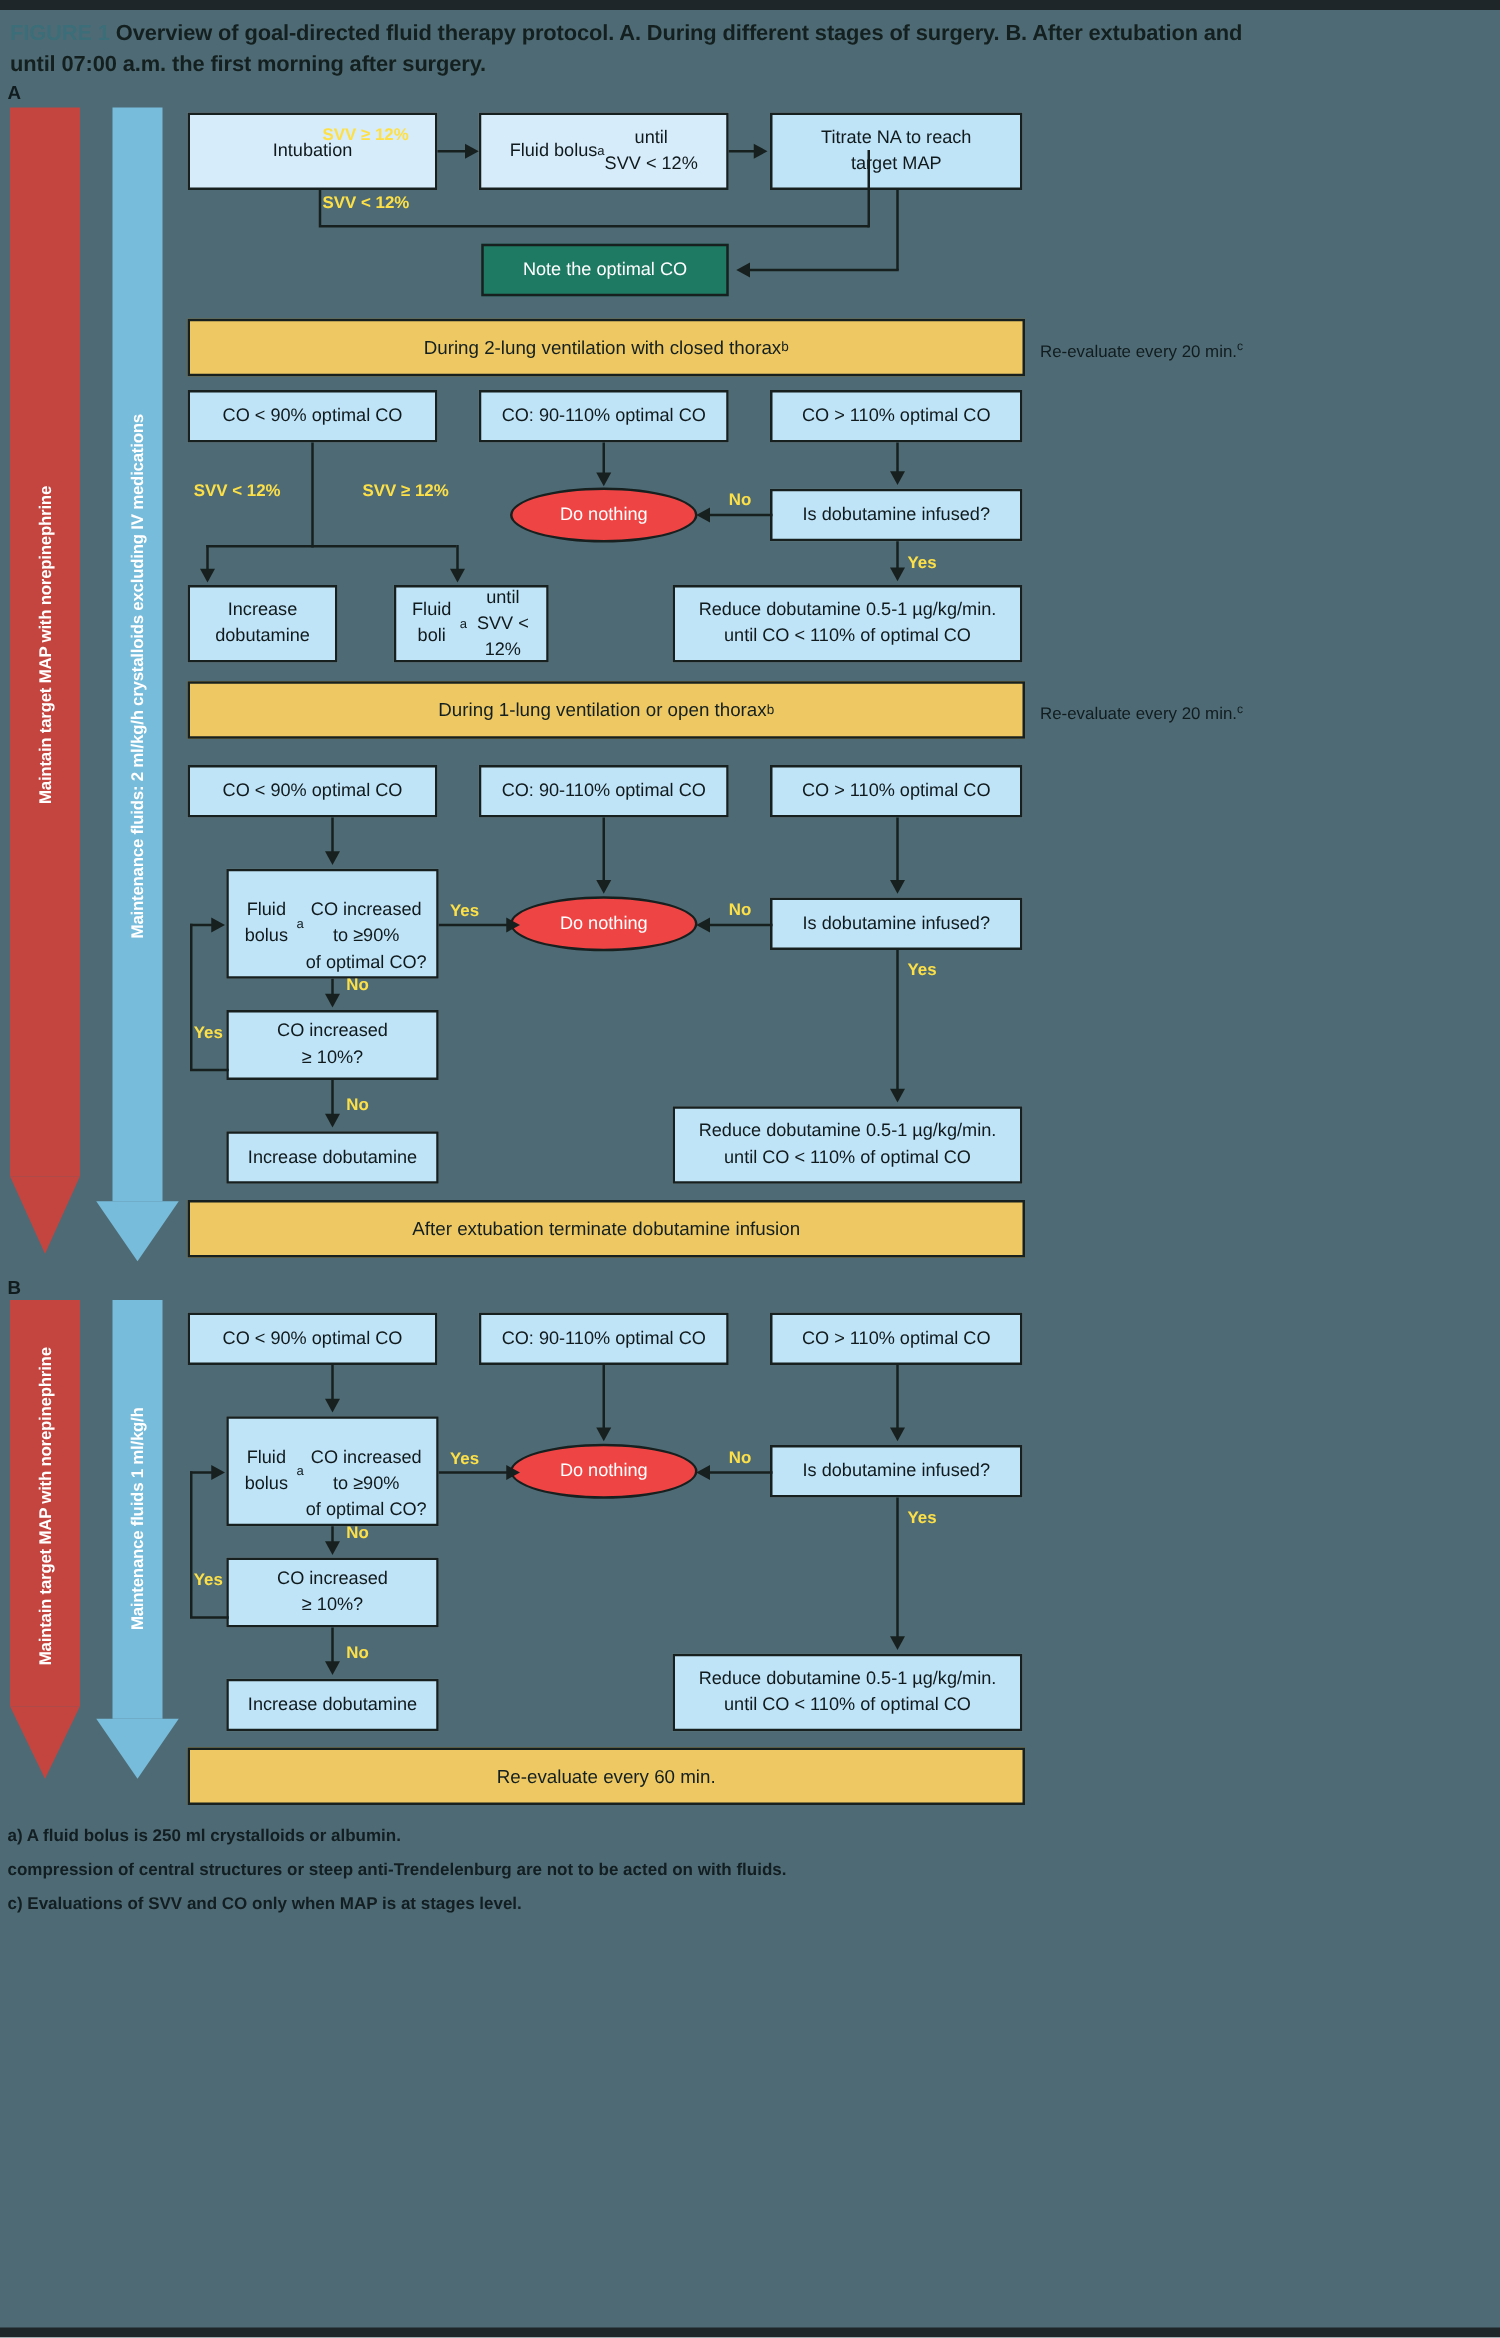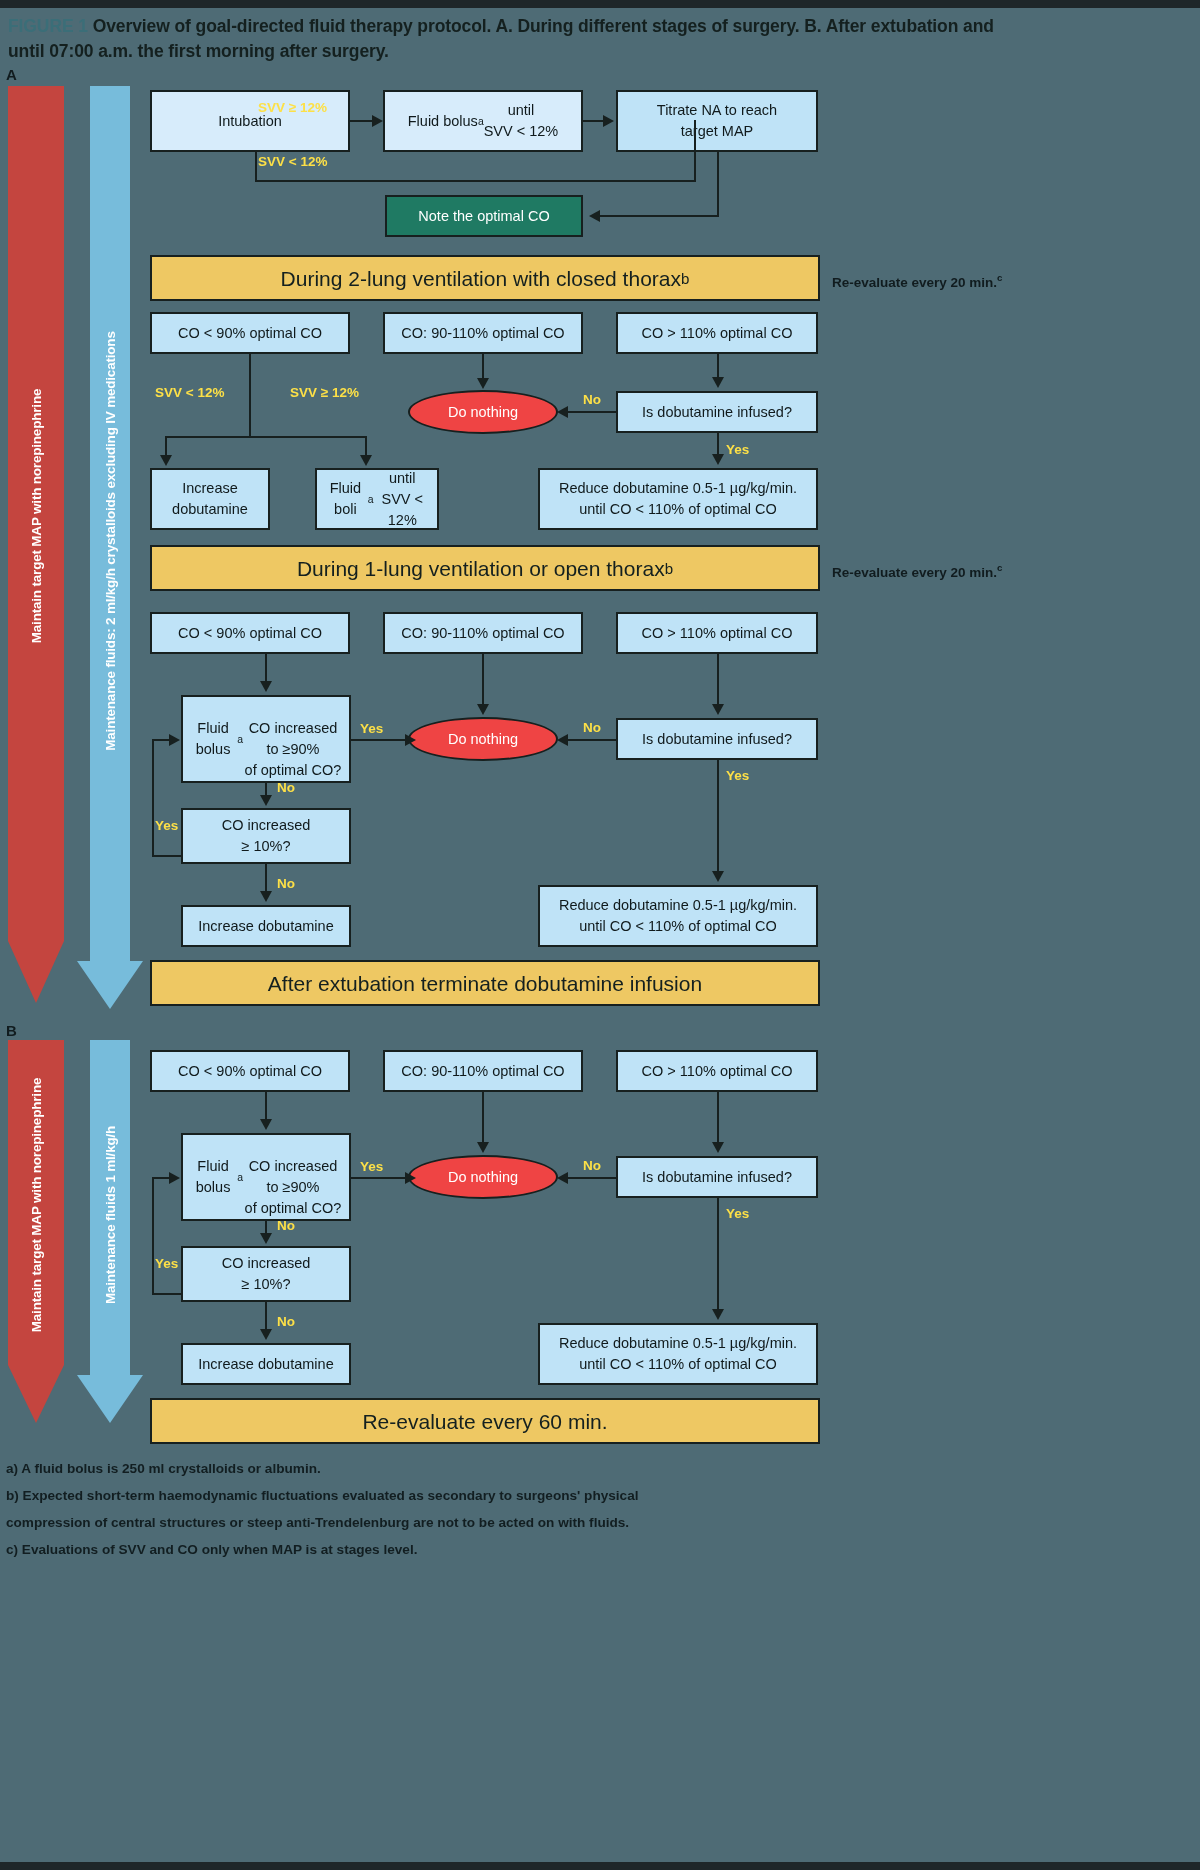--- a/index.html
+++ b/index.html
@@ -67,21 +67,21 @@
     line-height: 21px;
     display: flex; align-items: center; justify-content: center;
     text-align: center;
     padding: 2px 6px;
   }
   .node.pale { background: #d7ecfb; }
   .node.green {
     background: #1f7a63; color: #ffffff; border-color: #17201f;
   }
   .node.band {
-    background: #eec863; color: #14201f; font-size: 21px;
+    background: #eec863; color: #14201f; font-size: 15px;
   }
   .ellipse {
     position: absolute;
     background: #ef4444;
     border: 2px solid #17201f;
     border-radius: 50%;
     color: #fff; font-size: 14.5px;
     display: flex; align-items: center; justify-content: center;
     text-align: center;
   }
@@ -106,21 +106,21 @@
     border-bottom: 6px solid transparent;
     border-right: 11px solid #17201f;
   }
   .elabel {
     position: absolute;
     font-size: 13.5px; font-weight: bold; color: #fde047;
     white-space: nowrap;
   }
   .sidenote {
     position: absolute;
-    font-size: 13.5px; font-weight: bold; color: #111c1f;
+    font-size: 13.5px; font-weight: normal; color: #111c1f;
     white-space: nowrap;
   }
 
   
   .footnotes {
     position: absolute; left: 6px; width: 1050px;
     font-size: 13.6px; font-weight: bold; color: #121e21;
     line-height: 27px;
   }
   sup { font-size: 0.72em; vertical-align: super; }
@@ -319,18 +319,17 @@
   <div class="elabel" style="left:155px; top:1256px;">Yes</div>
 
   <div class="ln v" style="left:265px; top:1302px; height:28px;"></div>
   <div class="arrowhead down" style="left:260px; top:1329px;"></div>
   <div class="elabel" style="left:277px; top:1314px;">No</div>
 
   <div class="node band" style="left:150px; top:1398px; width:670px; height:46px;">Re-evaluate every 60 min.</div>
 
   <div class="footnotes" style="top:1455px;">
     <div>a) A fluid bolus is 250 ml crystalloids or albumin.</div>
-    <div>b) Expected short-term haemodynamic fluctuations evaluated as secondary to surgeons' physical</div>
     <div>compression of central structures or steep anti-Trendelenburg are not to be acted on with fluids.</div>
     <div>c) Evaluations of SVV and CO only when MAP is at stages level.</div>
   </div>
 
 </div>
 
 </body></html>

